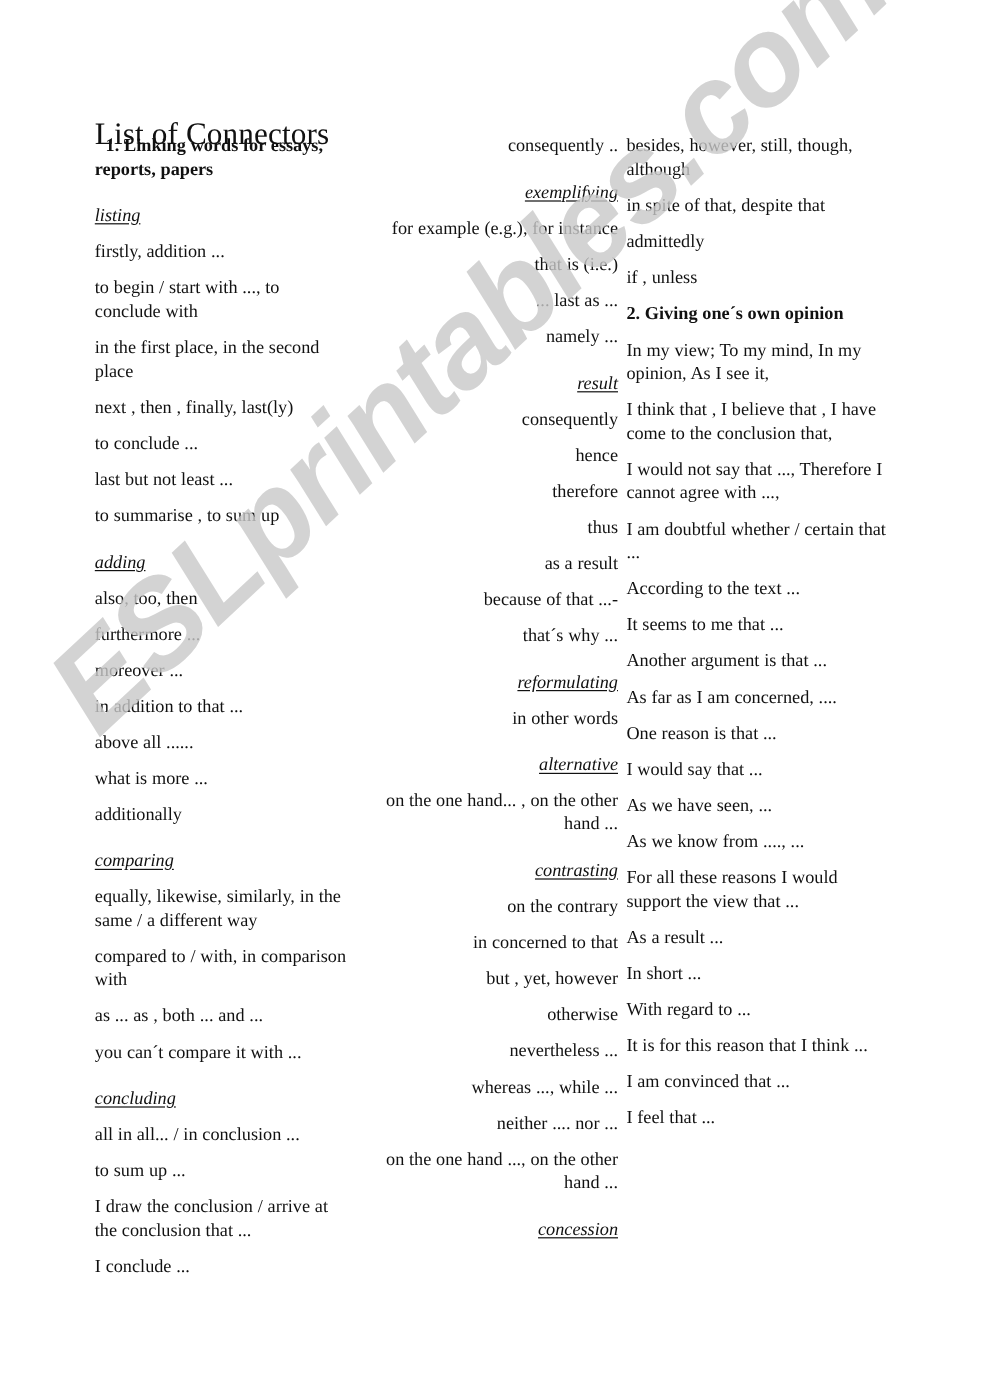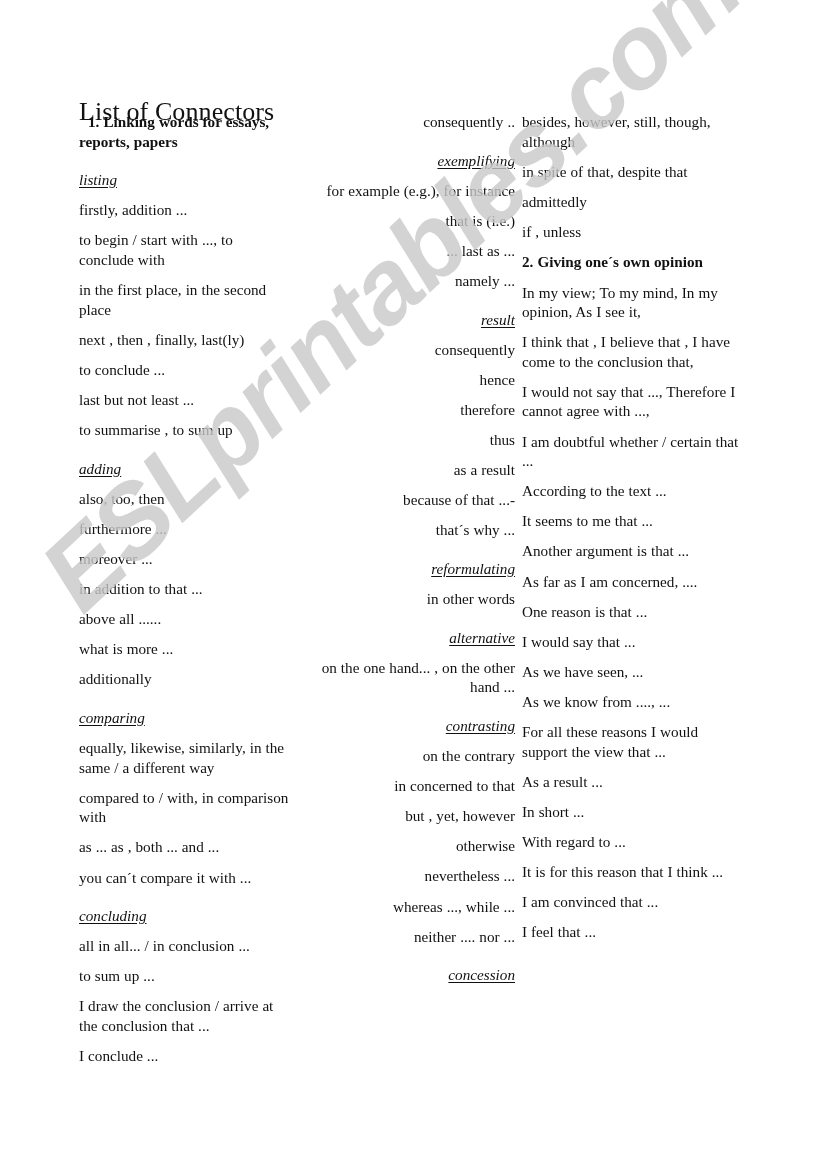--- a/index.html
+++ b/index.html
@@ -158,20 +158,21 @@
         <div class="entry category">alternative</div>
         <div class="entry">on the one hand... , on the other hand ...</div>
         <div class="entry category">contrasting</div>
         <div class="entry">on the contrary</div>
         <div class="entry">in concerned to that</div>
         <div class="entry">but , yet, however</div>
         <div class="entry">otherwise</div>
         <div class="entry">nevertheless ...</div>
         <div class="entry">whereas ..., while ...</div>
         <div class="entry">neither .... nor ...</div>
+        <div class="entry">on the one hand ..., on the other hand ...</div>
         <div class="entry category">concession</div>
       </div>
     <div class="col col-3">
         <div class="entry">besides, however, still, though, although</div>
         <div class="entry">in spite of that, despite that</div>
         <div class="entry">admittedly</div>
         <div class="entry">if , unless</div>
         <div class="entry section">2. Giving one´s own opinion</div>
         <div class="entry">In my view; To my mind, In my opinion, As I see it,</div>
         <div class="entry">I think that , I believe that , I have come to the conclusion that,</div>

